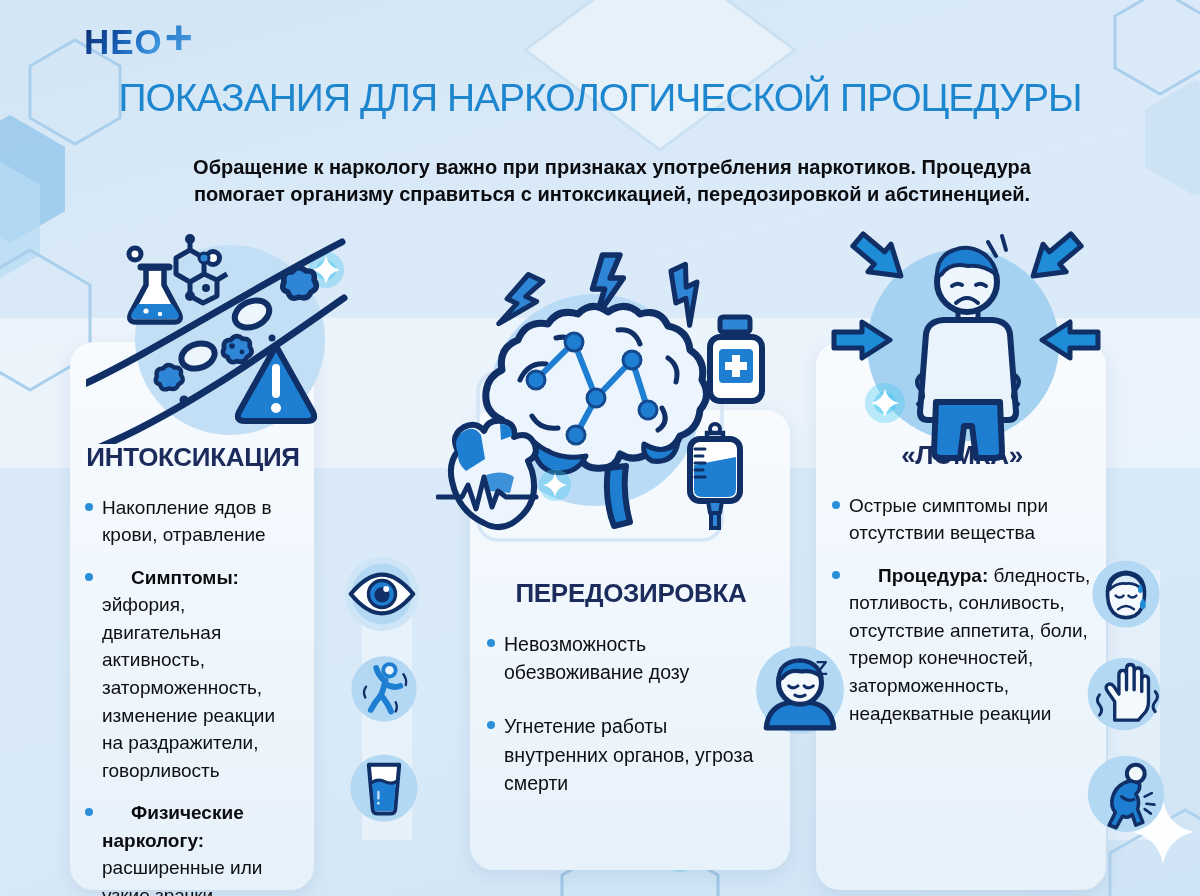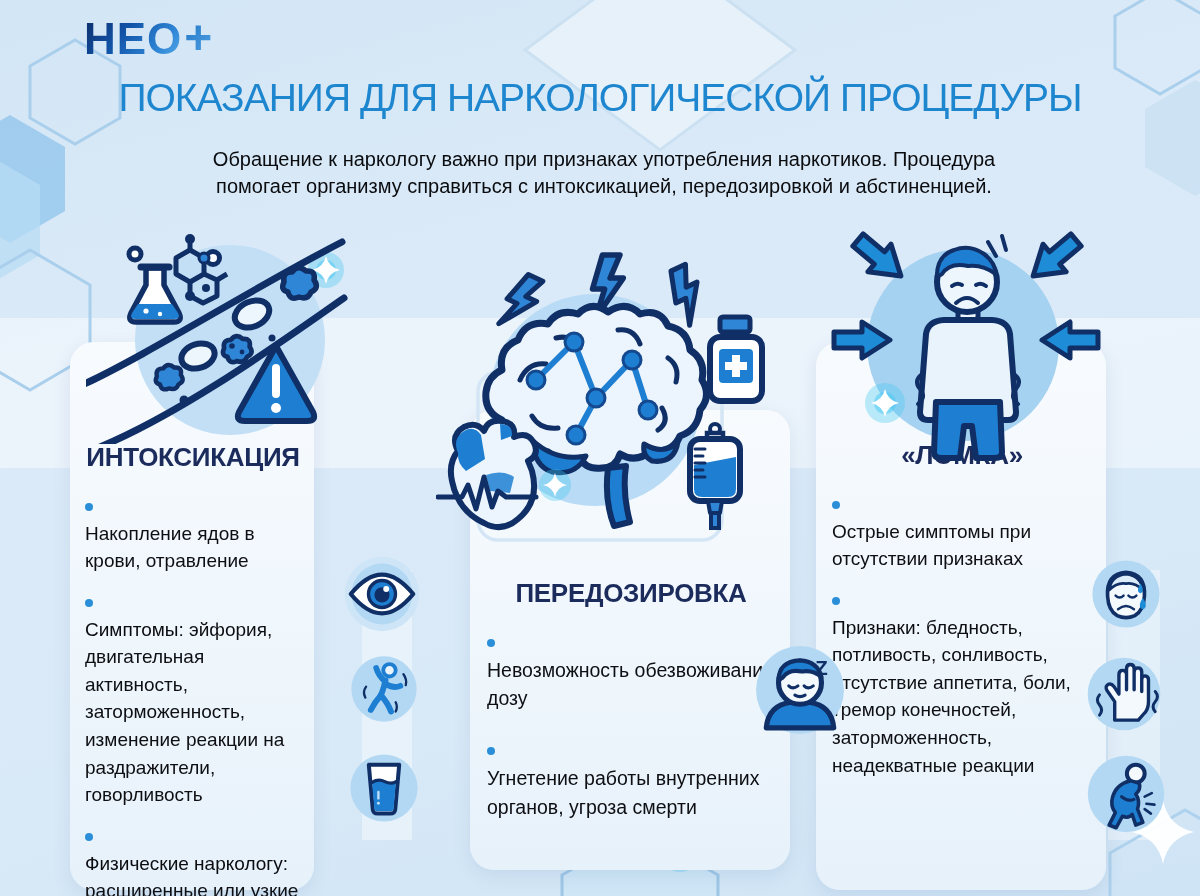--- a/index.html
+++ b/index.html
@@ -3,44 +3,44 @@
 <meta charset="utf-8">
 <style>
   html,body{margin:0;padding:0;}
   body{font-family:"Liberation Sans","DejaVu Sans",sans-serif;}
   .stage{position:relative;width:1200px;height:896px;overflow:hidden;
     background:linear-gradient(165deg,#d3e6f5 0%,#dbeaf8 35%,#d8e9f7 70%,#cfe4f5 100%);}
   svg{display:block;}
   .decor{position:absolute;left:0;top:0;width:1200px;height:896px;pointer-events:none;}
 
   .logo{position:absolute;left:84px;top:14px;font-weight:700;letter-spacing:1px;line-height:1;}
-  .logo-text{font-size:44px;background:linear-gradient(130deg,#0c2a66 0%,#1254a8 40%,#2f86d6 75%,#5fb1ea 100%);
+  .logo-text{font-size:35px;background:linear-gradient(130deg,#0c2a66 0%,#1254a8 40%,#2f86d6 75%,#5fb1ea 100%);
     -webkit-background-clip:text;background-clip:text;color:transparent;}
   .logo-plus{font-size:48px;background:linear-gradient(130deg,#1d6fc2,#55a8e8);
     -webkit-background-clip:text;background-clip:text;color:transparent;margin-left:2px;}
 
   .title{position:absolute;left:0;top:76px;width:1200px;margin:0;text-align:center;
     font-size:39px;font-weight:400;letter-spacing:-1px;color:#1e86cf;}
-  .subtitle{position:absolute;left:175px;top:142px;width:850px;margin:4px;text-align:center;
-    font-size:20px;font-weight:400;line-height:1.33;color:#0b0c0f;}
+  .subtitle{position:absolute;left:175px;top:142px;width:850px;margin:12px;text-align:center;
+    font-size:20px;font-weight:700;line-height:1.33;color:#0b0c0f;}
 
   .card{position:absolute;border-radius:24px;
     background:linear-gradient(180deg,#f8fbfe 0%,#eef6fc 60%,#e7f1fa 100%);
     box-shadow:0 6px 18px rgba(90,130,175,.14);box-sizing:border-box;}
   .card-left{left:70px;top:342px;width:244px;height:548px;padding:100px 13px 0 15px;}
   .card-mid{left:470px;top:410px;width:320px;height:460px;padding:168px 15px 0 17px;}
   .card-right{left:816px;top:342px;width:290px;height:548px;padding:98px 14px 0 16px;}
 
   .col-heading{margin:0 0 20px 0;text-align:center;font-size:26px;font-weight:700;
     letter-spacing:-0.3px;color:#1b2b5c;line-height:1.22;}
   .bullets{list-style:none;margin:0;padding:0;}
-  .bullets li{display:flex;gap:9px;margin-bottom:15px;font-size:19px;line-height:1.45;color:#0e0f13;flex-direction:column;}
+  .bullets li{display:flex;gap:9px;margin-bottom:15px;font-size:19px;line-height:1.45;color:#0e0f13;}
   .card-mid .bullets li{margin-bottom:26px;font-size:19.5px;}
   .bullets .dot{flex:0 0 auto;width:8px;height:8px;border-radius:50%;background:#2a8fd8;margin-top:9px;}
-  .bullets strong{font-weight:400;color:#0b0c10;}
+  .bullets strong{font-weight:700;color:#0b0c10;margin-left:29px;}
 
   .illus,.sicon{position:absolute;pointer-events:none;}
   .illus-left{left:86px;top:228px;width:262px;height:216px;}
   .illus-mid{left:436px;top:230px;width:340px;height:330px;}
   .illus-right{left:830px;top:226px;width:272px;height:240px;}
 
   .ic-eye{left:344px;top:556px;width:76px;height:76px;}
   .ic-agitated{left:349px;top:654px;width:70px;height:70px;}
   .ic-glass{left:348px;top:752px;width:72px;height:72px;}
   .ic-sleep{left:754px;top:644px;width:92px;height:92px;}
@@ -118,25 +118,25 @@
       </ul>
   </section>
 
   <section class="card card-right">
     <h2 class="col-heading">
       <span style="display:block">«ЛОМКА»</span>
     </h2>
     <ul class="bullets">
         <li>
           <span class="dot"></span>
-          <span>Острые симптомы при отсутствии признаках</span>
-        </li>
-        <li>
-          <span class="dot"></span>
-          <span><strong>Признаки: </strong>бледность, потливость, сонливость, отсутствие аппетита, боли, тремор конечностей, заторможенность, неадекватные реакции</span>
+          <span>Острые симптомы при отсутствии вещества</span>
+        </li>
+        <li>
+          <span class="dot"></span>
+          <span><strong>Процедура: </strong>бледность, потливость, сонливость, отсутствие аппетита, боли, тремор конечностей, заторможенность, неадекватные реакции</span>
         </li>
       </ul>
   </section>
 
   <div class="illus illus-left">
     <svg viewBox="0 0 262 216" width="262" height="216">
       <circle cx="144" cy="112" r="95" fill="#c2dff6"></circle>
       <g>
         <circle cx="240" cy="42" r="18" fill="#45c8f2" opacity="0.35"></circle>
         <circle cx="240" cy="42" r="10" fill="#45c8f2" opacity="0.5"></circle>

